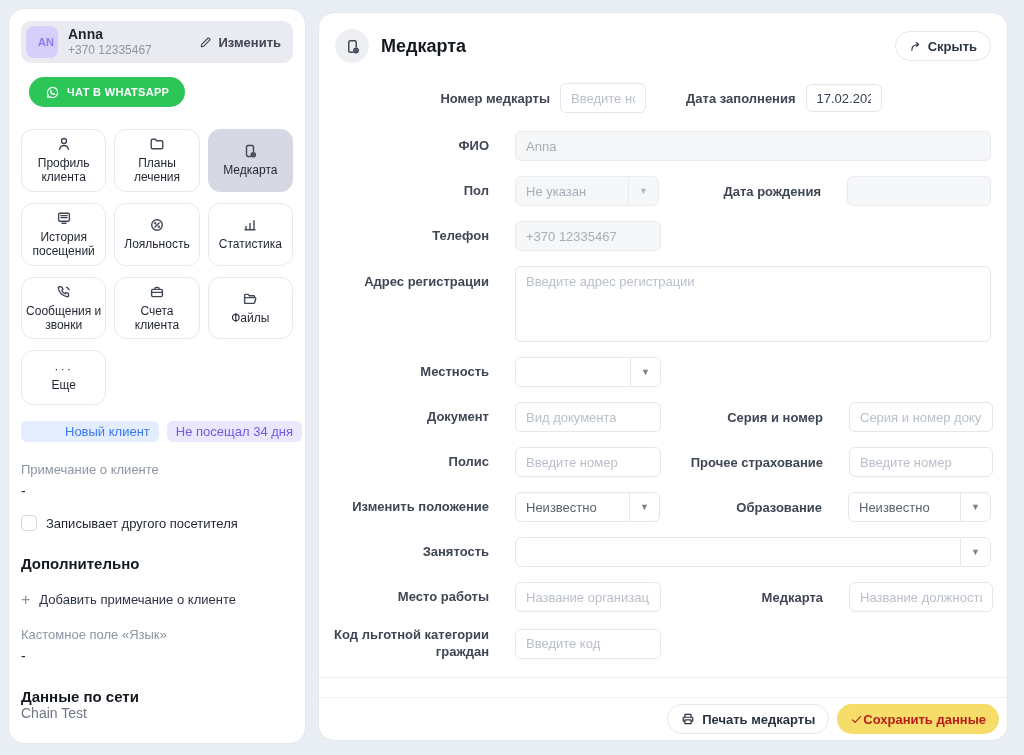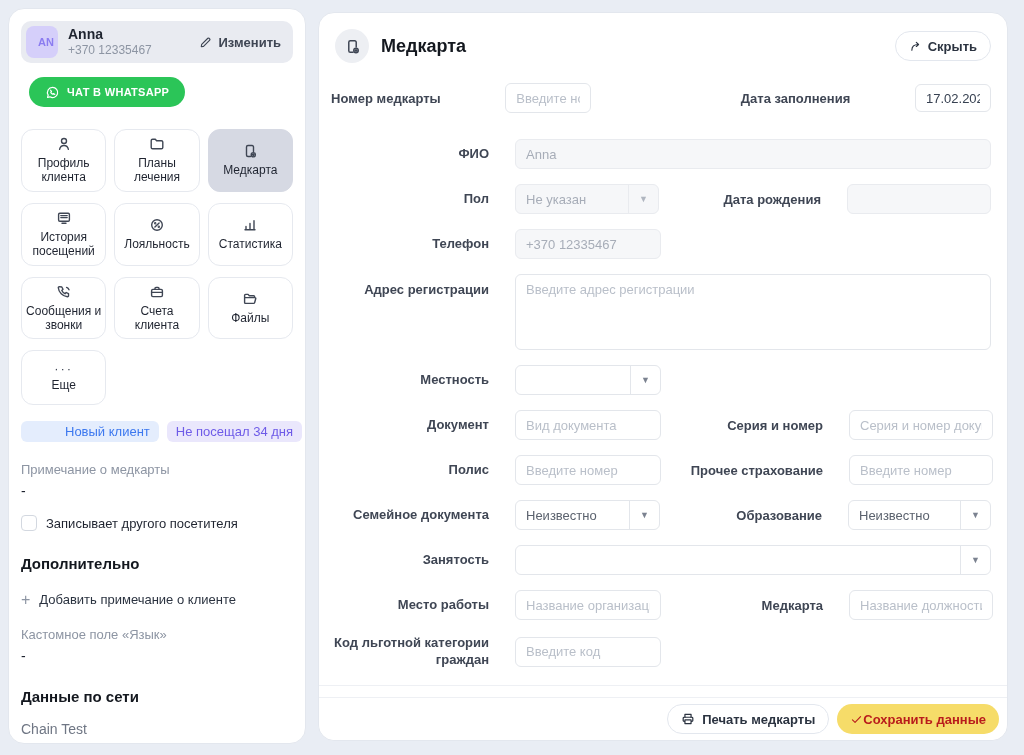--- a/index.html
+++ b/index.html
@@ -56,21 +56,21 @@
   .badge.blue { color:#3c78ef; background:#e4edfd;padding-left:44px; }
   .badge.purple { color:#6e5be8; background:#eae7fc; }
   .muted-label { margin-top:20px; font-size:13px; color:#8d95a3; }
   .dash-value { margin-top:6px; font-size:14px; color:#1f2430; }
   .checkbox-row { margin-top:16px; display:flex; align-items:center; gap:9px; cursor:pointer; }
   .checkbox-box { width:16px; height:16px; border:1.5px solid #d3d8e0; border-radius:4px; background:#fff; flex:none; }
   .checkbox-label { font-size:13px; color:#1f2430; }
   .section-title { margin-top:24px; font-size:15px; font-weight:700; color:#14181f; }
   .add-note { margin-top:20px; display:flex; align-items:center; gap:9px; font-size:13px; color:#2b3340; cursor:pointer; background:none; border:none; font-family:inherit; }
   .add-note .plus { color:#8d95a3; font-size:16px; line-height:12px; }
-  .chain-name { margin-top:16px; font-size:14px; color:#6f7684; }
+  .chain-name { margin-top:0; font-size:14px; color:#6f7684; }
 
   
   .main {
     position:absolute; left:318px; top:12px; width:690px; height:729px;
     background:#fff; border:1px solid #e3e7ee; border-radius:16px; overflow:hidden;
   }
   .main-header { display:flex; align-items:center; padding:16px 16px 0 16px; }
   .main-ico-circle {
     width:34px; height:34px; border-radius:50%; background:#edeff3; color:#3f4654;
     display:flex; align-items:center; justify-content:center;
@@ -106,21 +106,21 @@
   .select {
     height:30px; border:1px solid #e3e6eb; border-radius:6px; background:#fff;
     display:flex; align-items:stretch; cursor:pointer; overflow:hidden;
   }
   .select .val { flex:1; display:flex; align-items:center; padding:0 10px; font-size:13px; color:#5b626e; min-width:0; }
   .select .arr { width:30px; border-left:1px solid #e3e6eb; display:flex; align-items:center; justify-content:center; font-size:9px; color:#7b8290; flex:none; }
   .select.dis { background:#f6f7f9; border-color:#e9ebef; }
   .select.dis .val { color:#a7adb8; }
   .select.dis .arr { border-left-color:#e9ebef; color:#b0b6c0; }
 
-  .toprow { display:flex; justify-content:space-between; align-items:center; margin-bottom:26px; }
+  .toprow { display:flex; justify-content:center; align-items:center; margin-bottom:18px; }
   .toprow .tl { font-size:13px; font-weight:700; color:#3f4654; margin-right:10px; }
   .toprow .sp { width:40px; }
   .inp.date { height:28px; color:#374151; }
 
   .divider { border-top:1px solid #eef0f4; margin:16px -16px 24px -12px; }
 
   .footer {
     position:absolute; left:0; right:0; bottom:0; height:42px; background:#fff;
     border-radius:0 0 16px 16px; box-shadow:0 -1px 0 #eef0f4;
     display:flex; align-items:center; justify-content:flex-end; gap:8px; padding:0 8px;
@@ -254,21 +254,21 @@
       <span class="dots">···</span>
       <span class="tile-label">Еще</span>
     </div>
   </div>
 
   <div class="badges">
     <span class="badge blue">Новый клиент</span>
     <span class="badge purple">Не посещал 34 дня</span>
   </div>
 
-  <div class="muted-label">Примечание о медкарты</div>
+  <div class="muted-label">Примечание о клиенте</div>
   <div class="dash-value">-</div>
 
   <div class="checkbox-row">
     <span class="checkbox-box"></span>
     <span class="checkbox-label">Записывает другого посетителя</span>
   </div>
 
   <div class="section-title">Дополнительно</div>
 
   <button class="add-note">
@@ -358,21 +358,21 @@
     </div>
 
     <div class="frow">
       <span class="lbl">Полис</span>
       <input class="inp w146" placeholder="Введите номер" style="">
       <span class="lbl2">Прочее страхование</span>
       <input class="inp w144" placeholder="Введите номер" style="">
     </div>
 
     <div class="frow">
-      <span class="lbl">Семейное документа</span>
+      <span class="lbl">Изменить положение</span>
       <div class="select w146">
         <span class="val">Неизвестно</span>
         <span class="arr">▼</span>
       </div>
       <span class="lbl2">Образование</span>
       <div class="select w144">
         <span class="val">Неизвестно</span>
         <span class="arr">▼</span>
       </div>
     </div>

